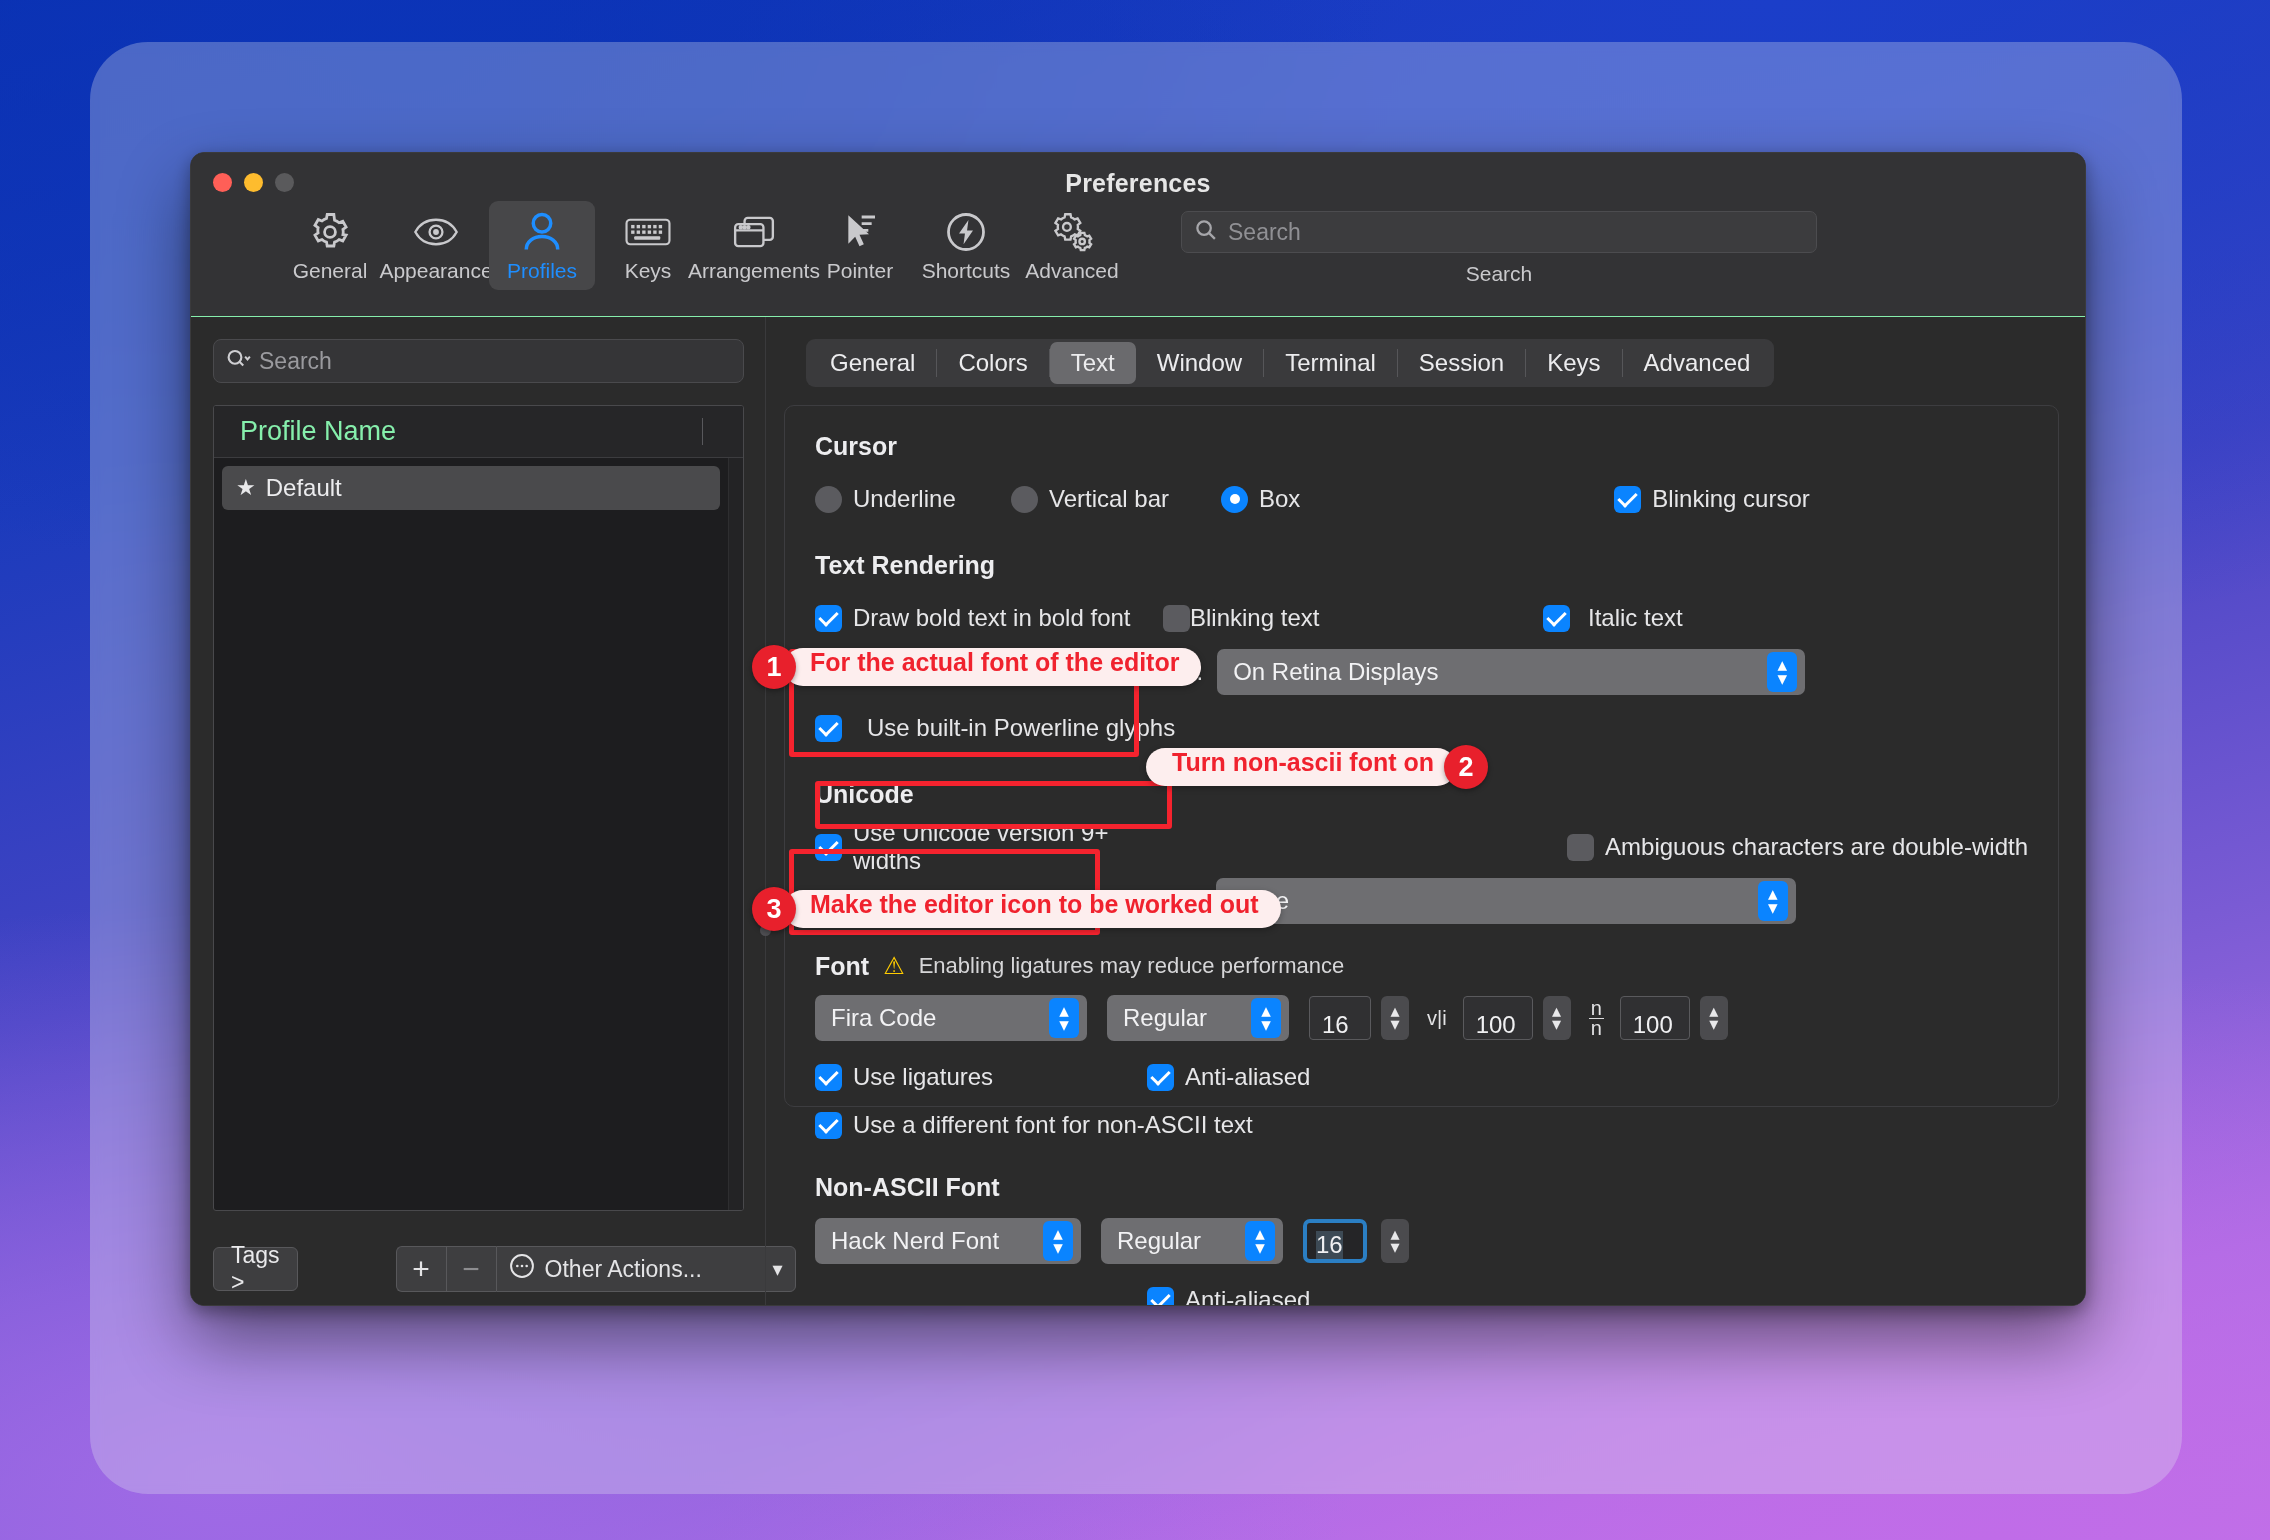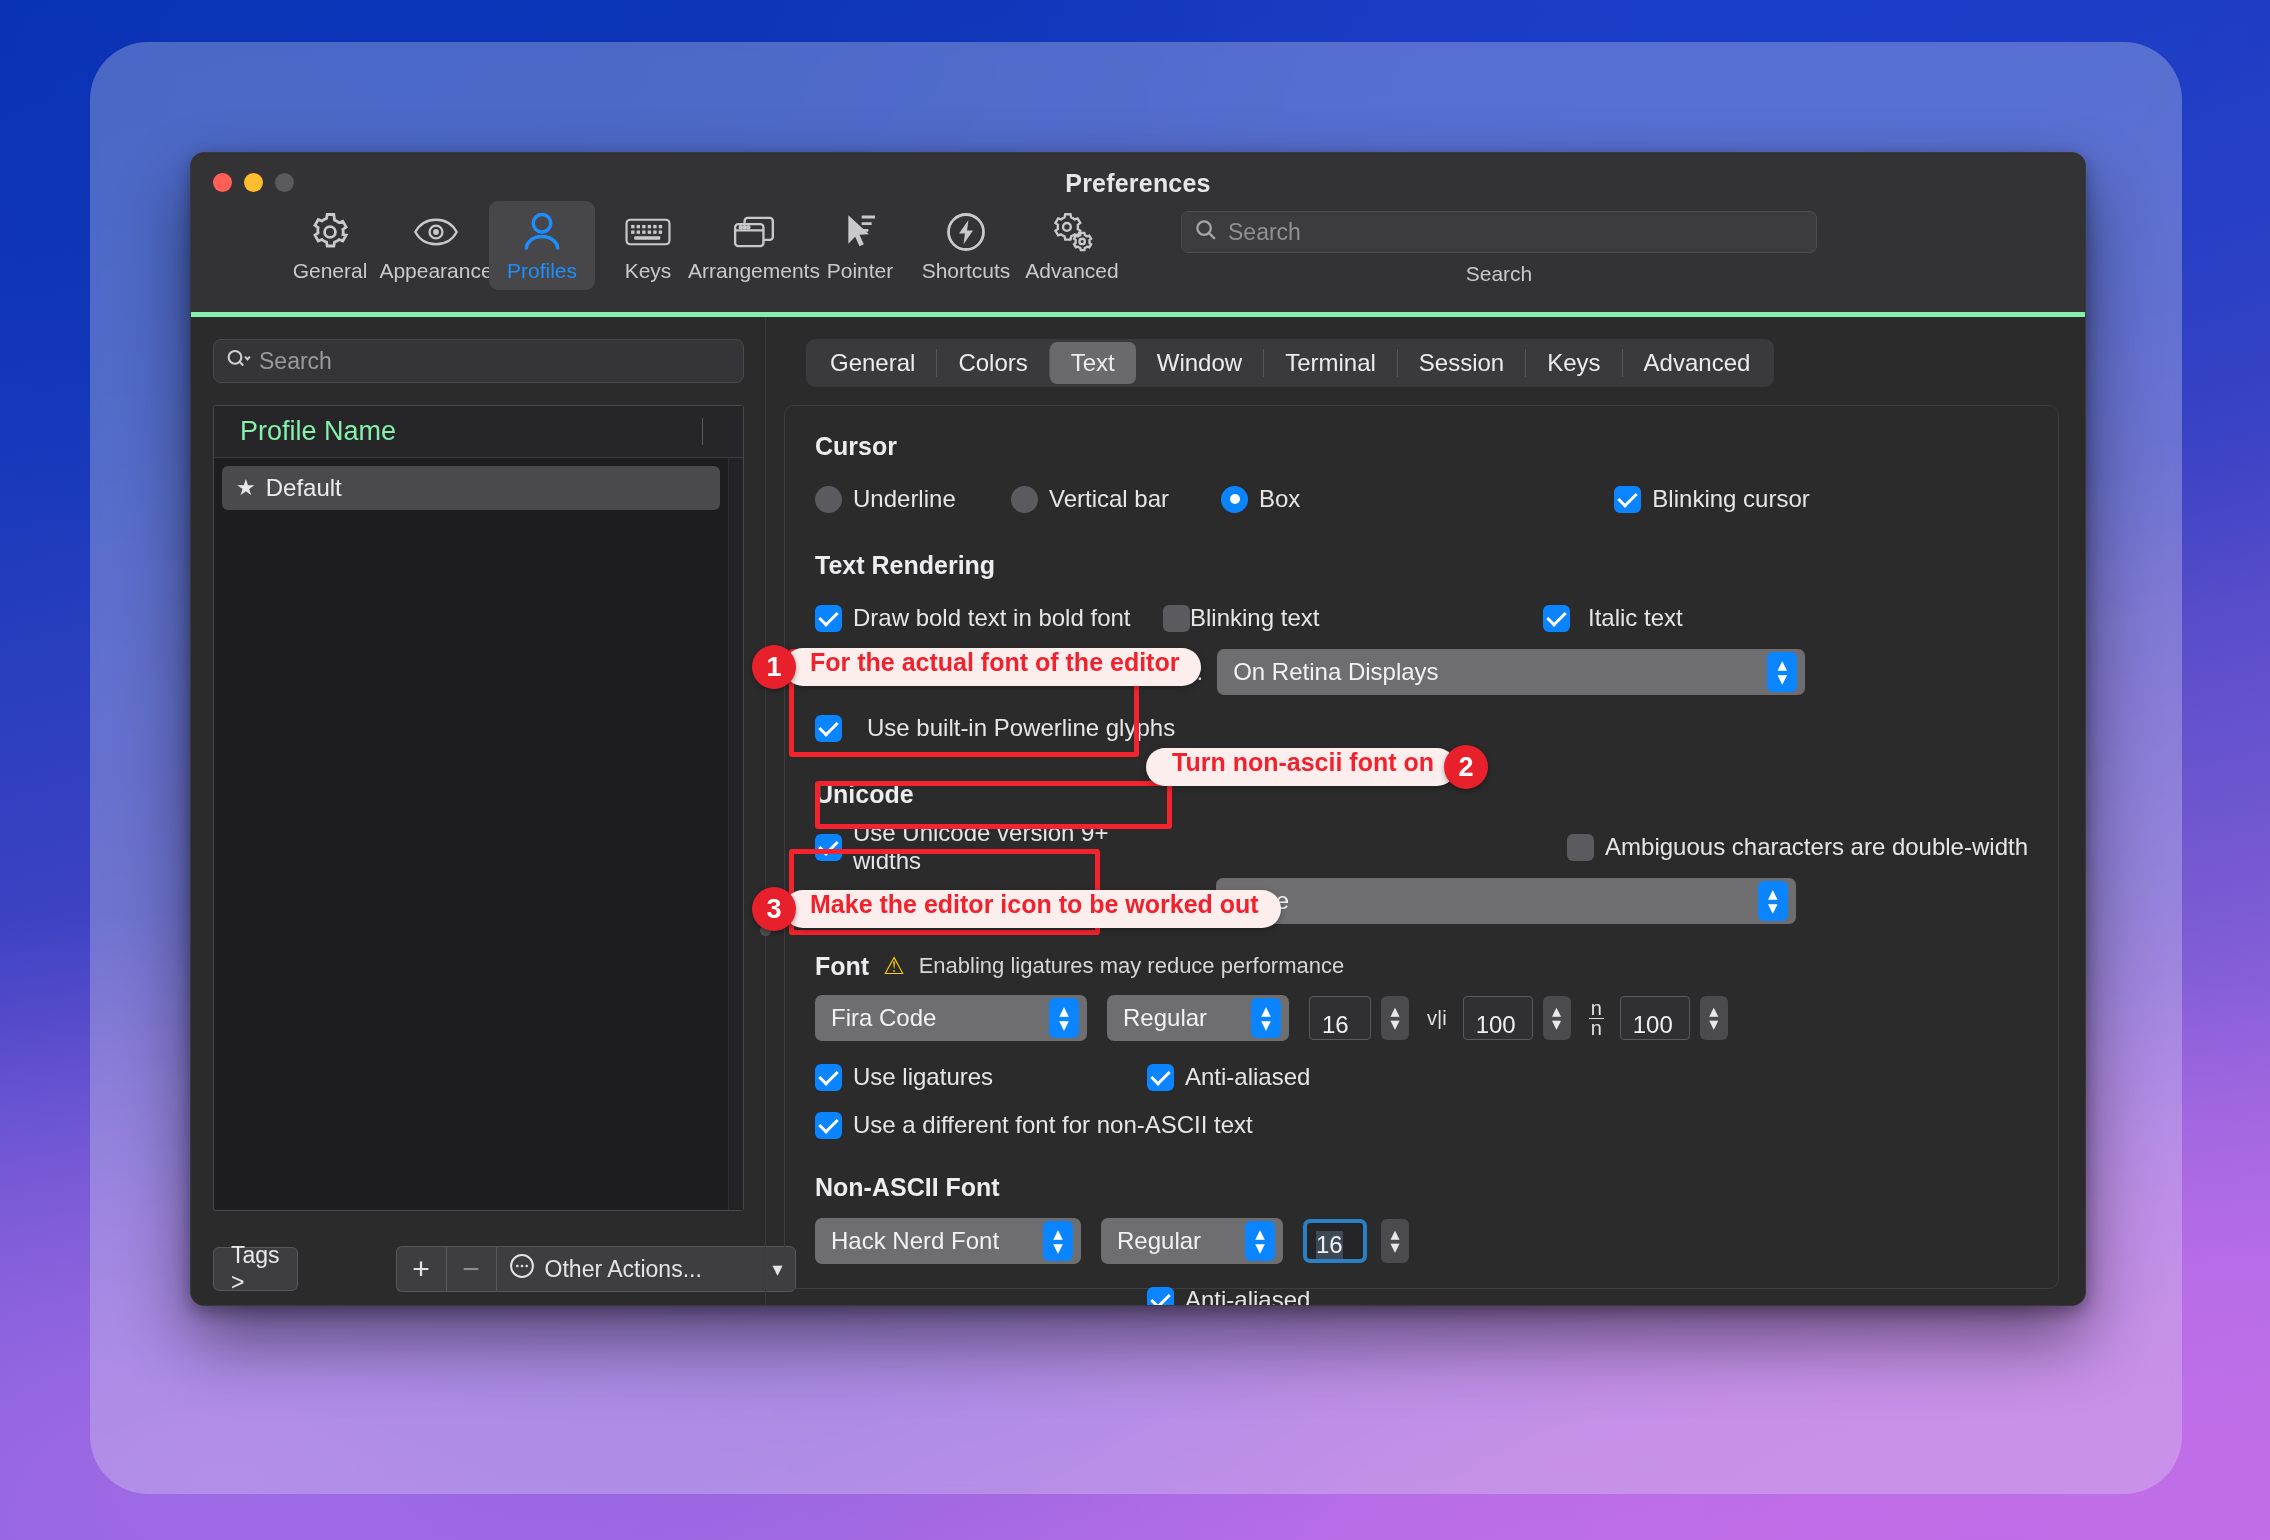--- a/index.html
+++ b/index.html
@@ -38,21 +38,21 @@
     box-shadow: 0 34px 70px rgba(0,0,0,0.48), 0 6px 18px rgba(0,0,0,0.35);
     overflow: hidden;
     border: 1px solid #3a3a3c;
   }
 
   
   .titlebar {
     position: relative;
     height: 164px;
     background: #333335;
-    border-bottom: 5px solid #86efac;
+    border-bottom: 1px solid #86efac;
   }
   .traffic { position: absolute; left: 22px; top: 20px; display: flex; gap: 12px; }
   .dot { width: 19px; height: 19px; border-radius: 50%; }
   .dot.red { background: #ff5f57; }
   .dot.yellow { background: #febc2e; }
   .dot.gray { background: #5a5a5c; }
 
   .win-title {
     position: absolute; left: 0; right: 0; top: 16px;
     text-align: center;
@@ -184,21 +184,21 @@
   }
   .tab {
     padding: 7px 21px; font-size: 24px; color: #ececee;
     border-radius: 7px; position: relative; white-space: nowrap;
   }
   .tab.active { background: #6a6a6d; }
   .tabsep { width: 1px; align-self: stretch; margin: 7px 0; background: #565659; }
 
   .panel {
     margin-top: 18px;
-    height: 884px;
+    height: 702px;
     border: 1px solid #3d3d40; border-radius: 10px;
     padding: 26px 30px;
     position: relative;
   }
 
   .sec-title {
     font-size: 25px; font-weight: bold; color: #ededef;
     margin-bottom: 16px;
   }
   .row { display: flex; align-items: center; }

